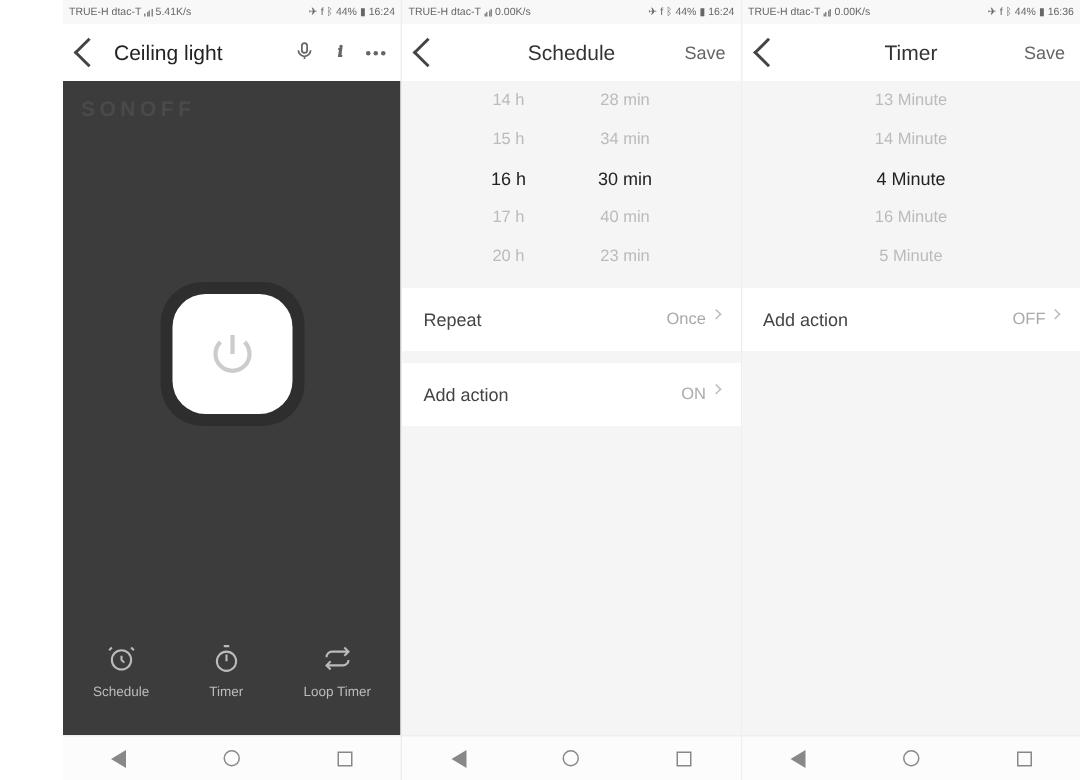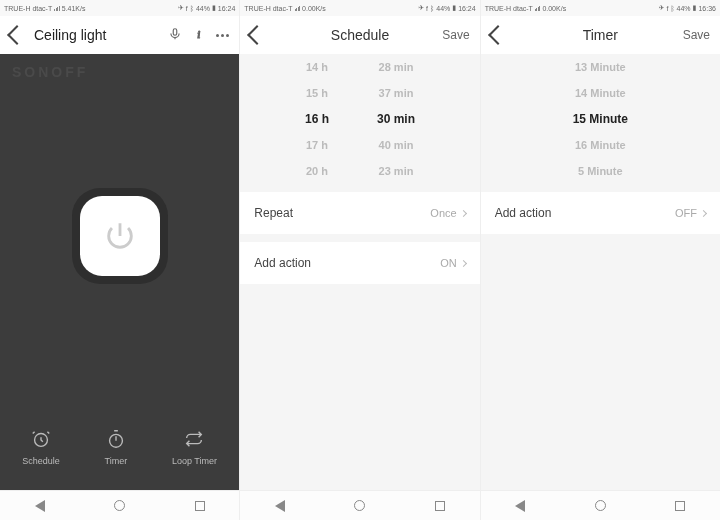--- a/index.html
+++ b/index.html
@@ -1,17 +1,17 @@
 <!DOCTYPE html>
 <html><head>
 <meta charset="utf-8">
 <style>
   * { box-sizing: border-box; margin: 0; padding: 0; }
   body { font-family: -apple-system, Helvetica, Arial, sans-serif; background: #fff; }
-  .wrap { width: 720px; height: 520px; display: flex; }
+  .wrap { width: 720px; height: 520px; display: flex; padding-left: 42px; }
   .phone { flex: 1; display: flex; flex-direction: column; border-left: 1px solid #eee; position: relative; }
   .phone:first-child { border-left: none; }
   .status-bar { height: 16px; background: #f8f8f8; display: flex; align-items: center; justify-content: space-between; padding: 0 4px; font-size: 7px; color: #666; }
   .status-left, .status-right { display: flex; align-items: center; gap: 2px; }
   .sig { display: inline-flex; align-items: flex-end; gap: 0.5px; height: 6px; }
   .sig span { width: 1px; background: #888; }
   .sig span:nth-child(1){height:2px}.sig span:nth-child(2){height:3px}.sig span:nth-child(3){height:4px}.sig span:nth-child(4){height:5px}
   .header { height: 38px; display: flex; align-items: center; padding: 0 10px; position: relative; }
   .header.dark { background: #fff; color: #333; }
   .header .title { position: absolute; left: 0; right: 0; text-align: center; font-size: 14px; color: #333; pointer-events: none; }
@@ -28,24 +28,24 @@
   .power-btn { width: 96px; height: 96px; border-radius: 28px; background: #2e2e2e; display: flex; align-items: center; justify-content: center; }
   .power-inner { width: 80px; height: 80px; border-radius: 22px; background: #fff; display: flex; align-items: center; justify-content: center; }
   .power-inner svg { width: 34px; height: 34px; stroke: #ccc; }
   .bottom-tabs { display: flex; justify-content: space-around; padding: 16px 0 24px; }
   .tab { display: flex; flex-direction: column; align-items: center; gap: 6px; color: #bbb; font-size: 9px; }
   .tab svg { width: 22px; height: 22px; stroke: #bbb; }
   
   .p-body { flex: 1; background: #f5f5f5; display: flex; flex-direction: column; }
   .picker { height: 130px; position: relative; display: flex; justify-content: center; gap: 48px; align-items: center; overflow: hidden; background: #f5f5f5; }
   .picker-col { display: flex; flex-direction: column; align-items: center; }
-  .picker-item { height: 26px; line-height: 26px; font-size: 11px; color: #bbb; font-weight: bold; }
+  .picker-item { height: 26px; line-height: 26px; font-size: 11px; color: #bbb; }
   .picker-item.sel { color: #222; font-size: 12px; }
   .row { background: #fff; height: 42px; display: flex; align-items: center; justify-content: space-between; padding: 0 14px; margin-top: 8px; font-size: 12px; color: #444; }
-  .row .val { color: #aaa; font-size: 11px; display: flex; align-items: center; gap: 4px; }
+  .row .val { color: #aaa; font-size: 11px; display: flex; gap: 4px; }
   .chev { width: 5px; height: 5px; border-right: 1px solid #bbb; border-top: 1px solid #bbb; transform: rotate(45deg); }
   
   .navbar { height: 30px; display: flex; align-items: center; justify-content: space-around; background: #fcfcfc; border-top: 1px solid #eee; }
   .nb-tri { width: 0; height: 0; border-top: 6px solid transparent; border-bottom: 6px solid transparent; border-right: 10px solid #888; }
   .nb-cir { width: 11px; height: 11px; border: 1.5px solid #888; border-radius: 50%; }
   .nb-sq { width: 10px; height: 10px; border: 1.5px solid #888; }
   .save { font-size: 12px; color: #666; text-align: center; }
   .dev-title { font-size: 14px; color: #222; }
 </style>
 </head>
@@ -172,21 +172,21 @@
     <div class="picker">
       <div class="picker-col">
         <div class="picker-item">14 h</div>
         <div class="picker-item">15 h</div>
         <div class="picker-item sel">16 h</div>
         <div class="picker-item">17 h</div>
         <div class="picker-item">20 h</div>
       </div>
       <div class="picker-col">
         <div class="picker-item">28 min</div>
-        <div class="picker-item">37 min</div>
+        <div class="picker-item">34 min</div>
         <div class="picker-item sel">30 min</div>
         <div class="picker-item">40 min</div>
         <div class="picker-item">23 min</div>
       </div>
     </div>
     <div class="row">
       <span>Repeat</span>
       <span class="val">
             <span>Once</span>
             <span class="chev"></span>
@@ -236,21 +236,21 @@
     <div class="title">Timer</div>
     <div class="right">
           <span class="save">Save</span>
         </div>
   </div>
   <div class="p-body">
     <div class="picker">
       <div class="picker-col">
         <div class="picker-item">13 Minute</div>
         <div class="picker-item">14 Minute</div>
-        <div class="picker-item sel">15 Minute</div>
+        <div class="picker-item sel">4 Minute</div>
         <div class="picker-item">16 Minute</div>
         <div class="picker-item">5 Minute</div>
       </div>
     </div>
     <div class="row">
       <span>Add action</span>
       <span class="val">
             <span>OFF</span>
             <span class="chev"></span>
           </span>

